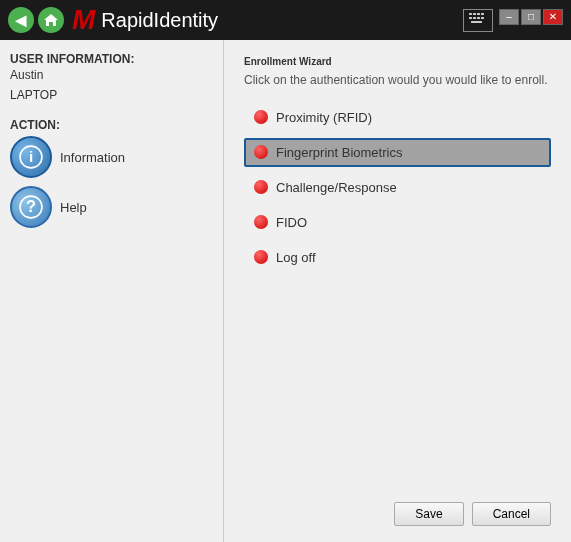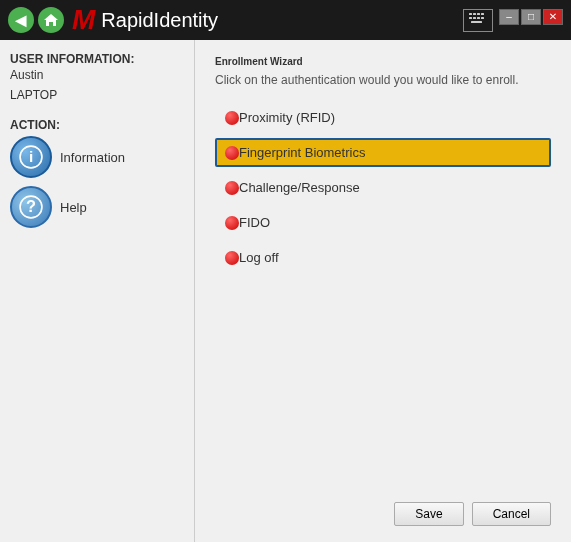--- a/index.html
+++ b/index.html
@@ -91,21 +91,21 @@
 
     
     .main-container {
       display: flex;
       height: calc(542px - 40px);
       background: #f0f0f0;
     }
 
     
     .sidebar {
-      width: 195px;
+      width: 224px;
       background: #f0f0f0;
       border-right: 1px solid #ccc;
       padding: 12px 10px;
       display: flex;
       flex-direction: column;
       gap: 10px;
     }
     .sidebar-section-title {
       font-weight: bold;
       font-size: 12px;
@@ -181,29 +181,30 @@
     }
 
     
     .auth-list {
       display: flex;
       flex-direction: column;
       gap: 6px;
     }
     .auth-item {
       display: flex;
-      align-items: center;
+      align-items: flex-start;
+      gap: 8px;
       padding: 5px 8px;
       cursor: pointer;
       border: 2px solid transparent;
       border-radius: 2px;
     }
     .auth-item.selected {
       border: 2px solid #1a5a99;
-      background: #eab308;
+      background: #a3a3a3;
     }
     .auth-dot {
       width: 14px;
       height: 14px;
       border-radius: 50%;
       background: radial-gradient(circle at 35% 30%, #ff6666, #cc0000);
       flex-shrink: 0;
     }
     .auth-label {
       font-size: 13px;

